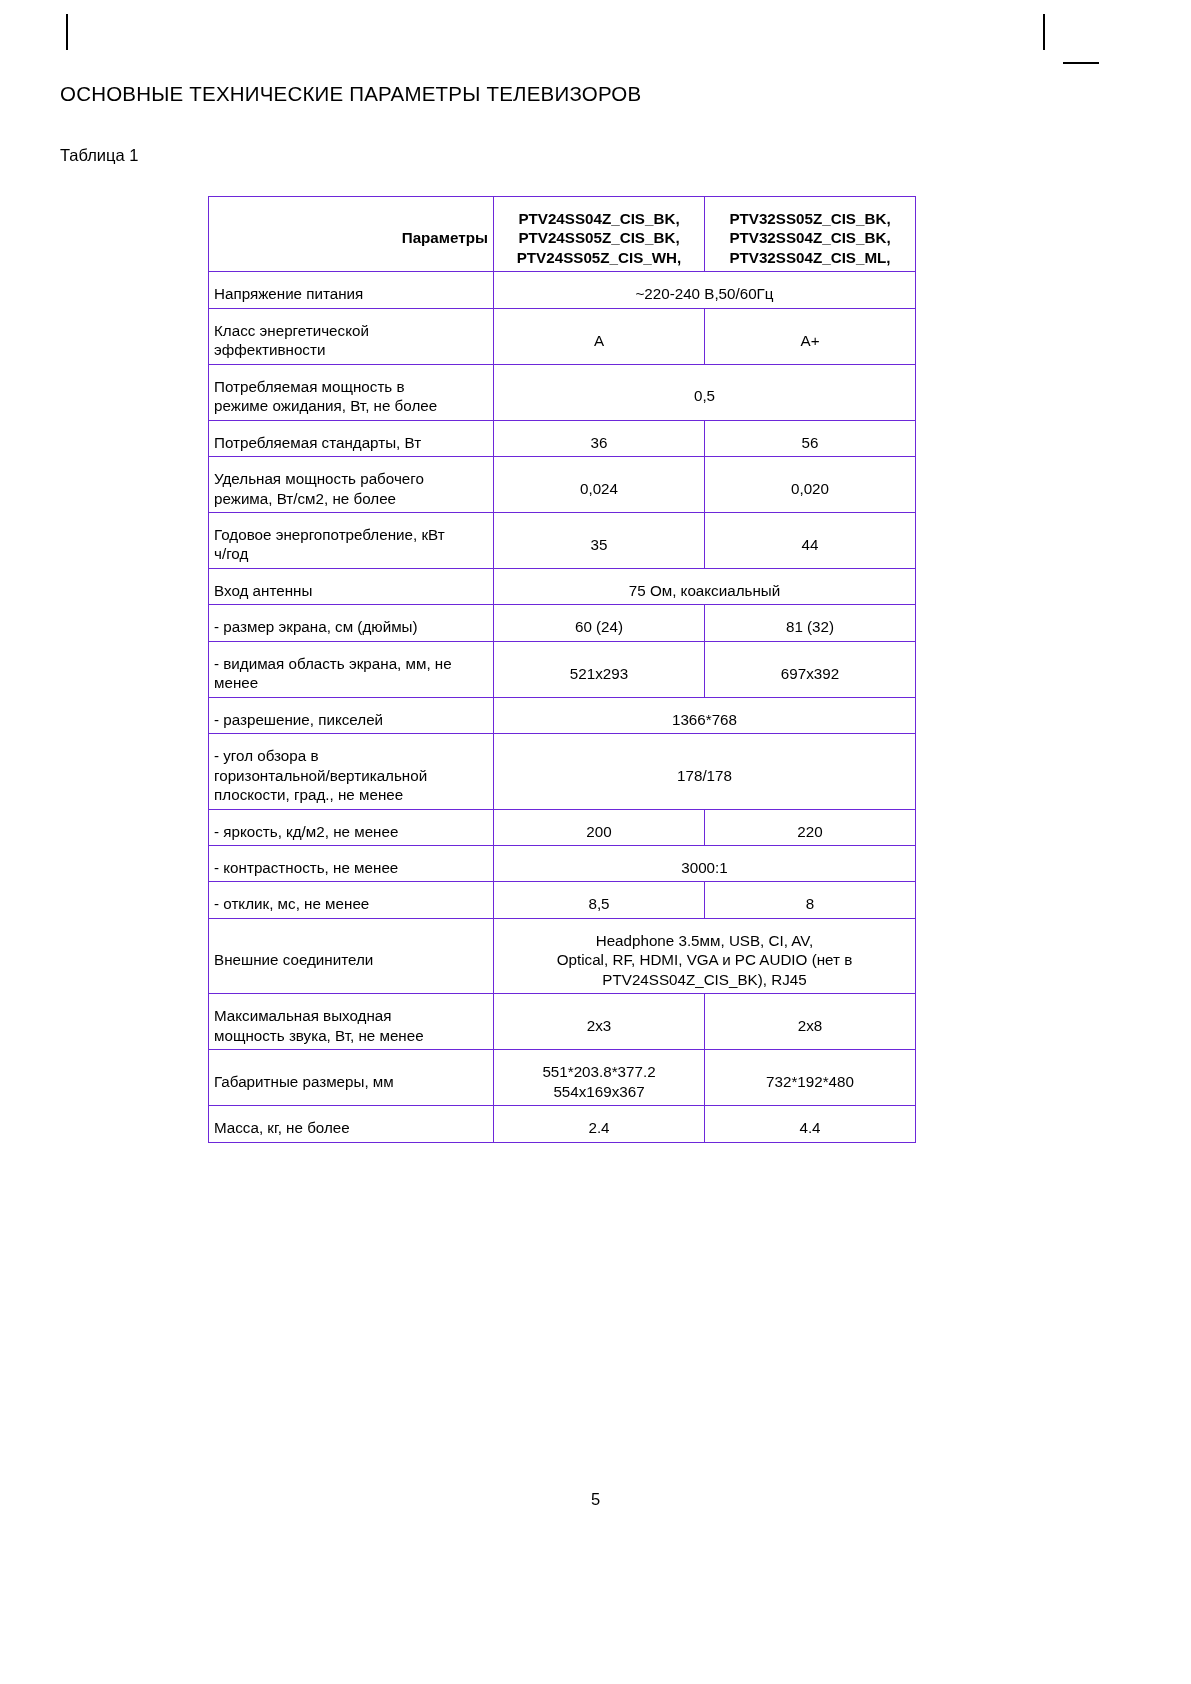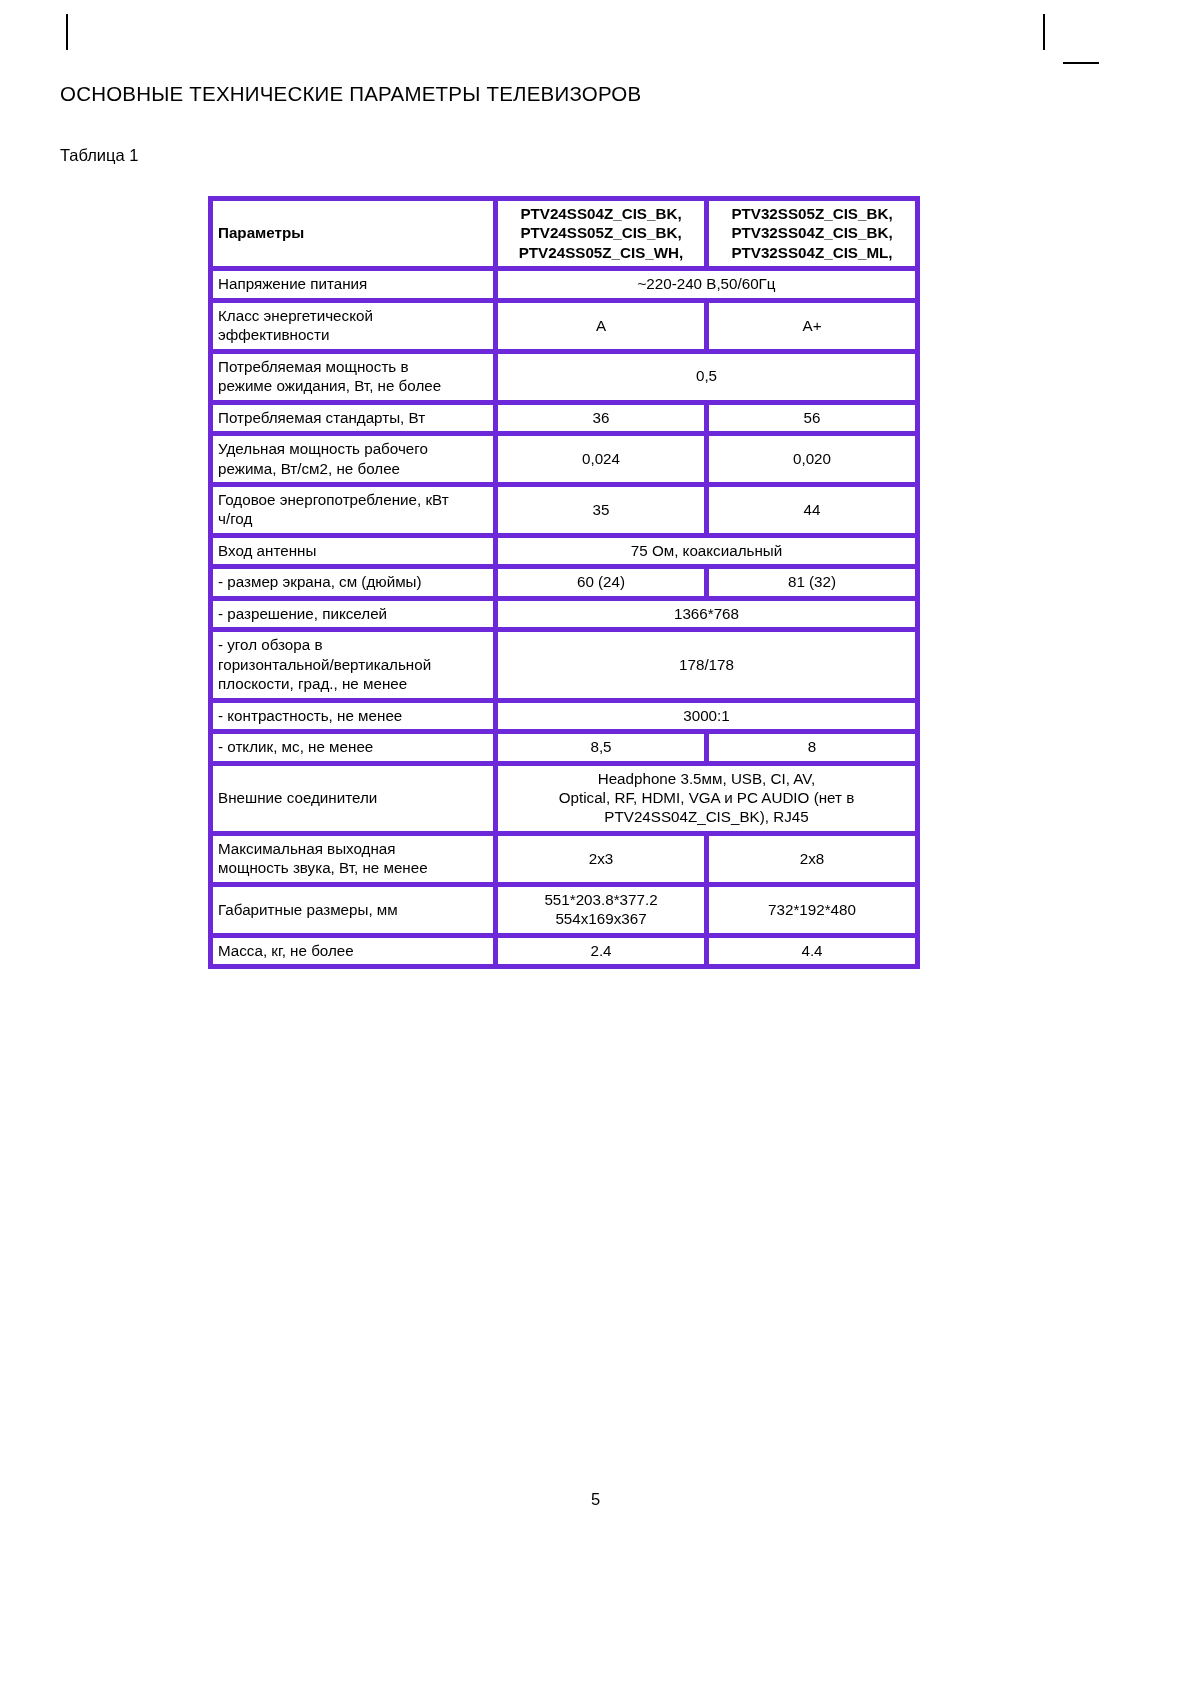--- a/index.html
+++ b/index.html
@@ -63,42 +63,42 @@
   table.spec {
     position: absolute;
     left: 208px;
     top: 196px;
     width: 707px;
     border-collapse: collapse;
     table-layout: fixed;
     font-size: 15.2px;
   }
   table.spec td {
-    border: 5px solid #6d28d9;
-    padding: 3px 5px 4px 5px;
+    border: 1px solid #6d28d9;
+    padding: 12px 5px 4px 5px;
     vertical-align: middle;
     line-height: 1.28;
   }
   col.c-param { width: 285px; }
   col.c-a { width: 211px; }
   col.c-b { width: 211px; }
 
   td.param {
     text-align: left;
   }
   td.val {
     text-align: center;
   }
   td.hdr {
     font-weight: bold;
     text-align: center;
   }
   td.hdr-param {
     font-weight: bold;
-    text-align: left;
+    text-align: right;
     vertical-align: middle;
   }
   .nowrapish { white-space: pre-line; }
 
   .page-number {
     position: absolute;
     left: 0;
     top: 1490px;
     width: 1191px;
     text-align: center;
@@ -178,33 +178,44 @@
       </tr>
 
 
 
       <tr>
         <td class="param nowrapish">- размер экрана, см (дюймы)</td>
         <td class="val nowrapish">60 (24)</td>
         <td class="val nowrapish">81 (32)</td>
       </tr>
 
+      <tr>
+        <td class="param nowrapish">- видимая область экрана, мм, не
+менее</td>
+        <td class="val nowrapish">521x293</td>
+        <td class="val nowrapish">697x392</td>
+      </tr>
 
       <tr>
         <td class="param nowrapish">- разрешение, пикселей</td>
         <td class="val nowrapish" colspan="2">1366*768</td>
       </tr>
 
       <tr>
         <td class="param nowrapish">- угол обзора в
 горизонтальной/вертикальной
 плоскости, град., не менее</td>
         <td class="val nowrapish" colspan="2">178/178</td>
       </tr>
 
+      <tr>
+        <td class="param nowrapish">- яркость, кд/м2, не менее</td>
+        <td class="val nowrapish">200</td>
+        <td class="val nowrapish">220</td>
+      </tr>
 
       <tr>
         <td class="param nowrapish">- контрастность, не менее</td>
         <td class="val nowrapish" colspan="2">3000:1</td>
       </tr>
 
       <tr>
         <td class="param nowrapish">- отклик, мс, не менее</td>
         <td class="val nowrapish">8,5</td>
         <td class="val nowrapish">8</td>

